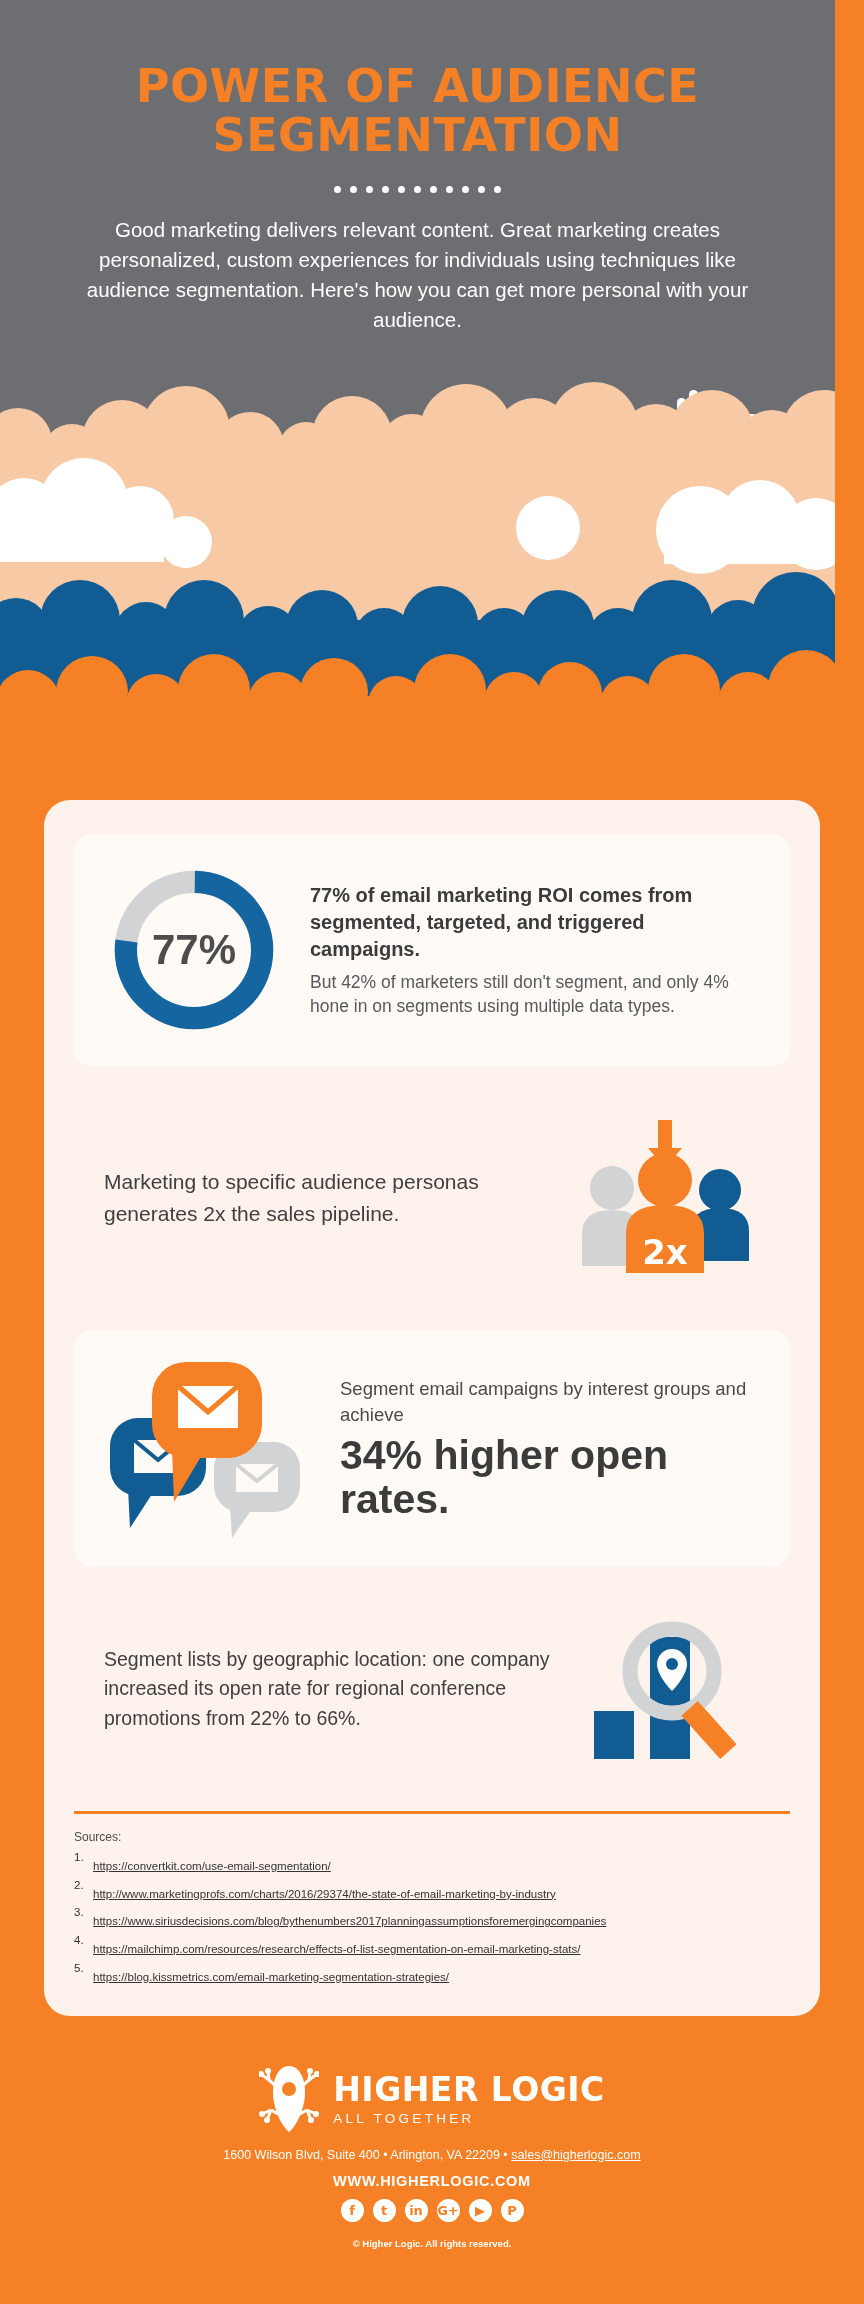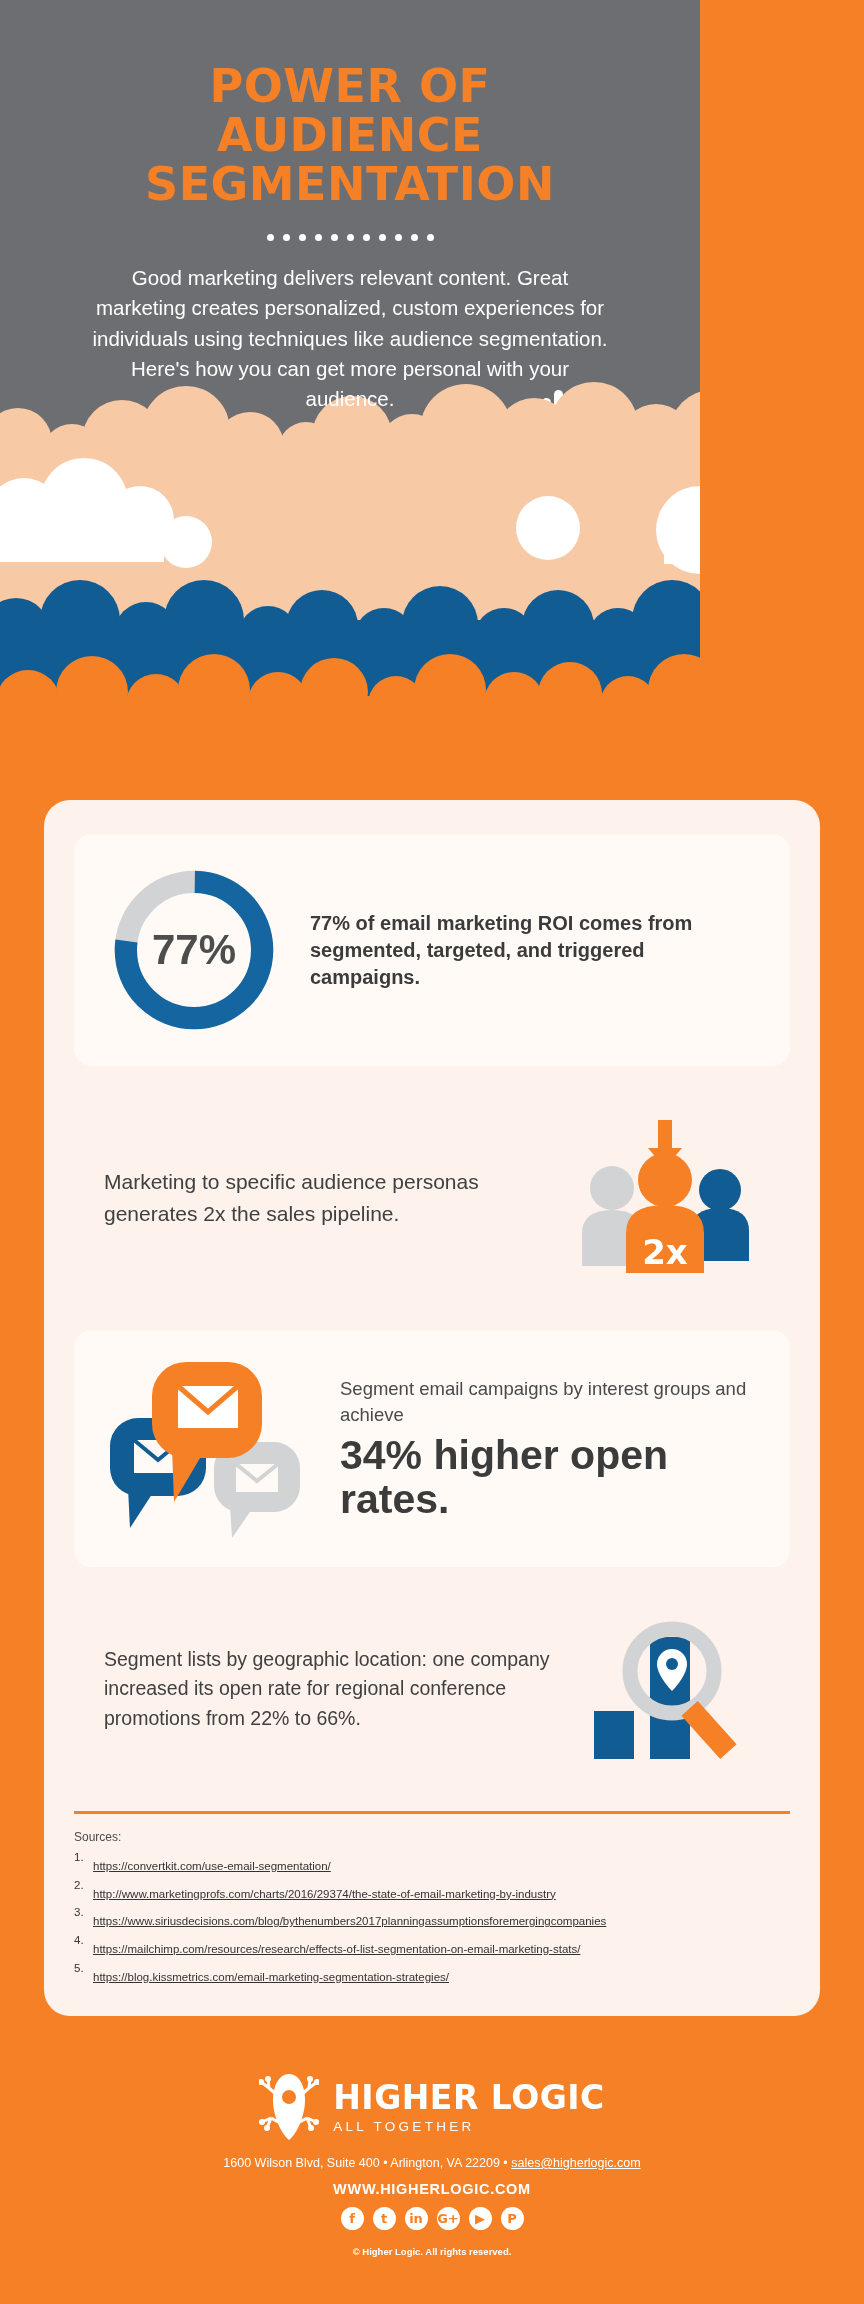--- a/index.html
+++ b/index.html
@@ -7,21 +7,21 @@
   body {
     font-family:"Liberation Sans", sans-serif;
     background:#f58025;
     width:864px; height:2304px;
     position:relative; overflow:hidden;
   }
 
   
   .hero {
     position:relative;
-    width:700px; height:740px;
+    width:835px; height:740px;
     background:#6d6e71;
     overflow:hidden;
   }
   .hero-inner { position:relative; z-index:5; padding-top:62px; text-align:center; }
   .title {
     color:#f58025;
     font-family:"DejaVu Sans", sans-serif;
     font-weight:bold;
     font-size:46px;
     line-height:1.06;
@@ -95,21 +95,21 @@
   
   .rule { height:3px; background:#f58025; margin:12px 0 16px; }
   .src-title { font-size:12px; color:#4a4a4a; margin-bottom:4px; }
   .src-list { list-style:none; font-size:11.5px; color:#333; }
   .src-list li { display:flex; gap:6px; line-height:1.62; }
   .src-list .n { width:13px; flex:0 0 13px; }
   .src-list a { color:#333; text-decoration:underline; word-break:break-all;margin-top:9px; }
 
   
   .footer {
-    position:absolute; left:0; bottom:4px; width:864px; height:246px;
+    position:absolute; left:0; bottom:12px; width:864px; height:246px;
     background:#f58025; text-align:center; color:#fff;
     padding-top:16px; z-index:6;
   }
   .logo-row { display:flex; align-items:center; justify-content:center; gap:14px; }
   .logo-word {
     font-family:"DejaVu Sans", sans-serif; font-weight:bold;
     font-size:33px; letter-spacing:0.5px; line-height:1;
   }
   .logo-tag { font-size:13.5px; letter-spacing:3.3px; margin-top:5px; font-weight:normal; }
   .addr { font-size:12.5px; margin-top:12px; }
@@ -256,20 +256,21 @@
   <div class="card">
     <div class="donut">
       <svg width="180" height="180" viewBox="0 0 42 42">
         <circle cx="21" cy="21" r="15.9" fill="none" stroke="#d2d3d5" stroke-width="5.2"></circle>
         <circle cx="21" cy="21" r="15.9" fill="none" stroke="#1565a0" stroke-width="5.2" stroke-dasharray="77 23" stroke-dashoffset="25"></circle>
       </svg>
       <div class="donut-label">77%</div>
     </div>
     <div>
       <div class="stat-head">77% of email marketing ROI comes from segmented, targeted, and triggered campaigns.</div>
+      <div class="stat-sub">But 42% of marketers still don't segment, and only 4% hone in on segments using multiple data types.</div>
     </div>
   </div>
 
   <div class="card plain">
     <div class="body-text" style="flex:1">Marketing to specific audience personas generates 2x the sales pipeline.</div>
     <svg width="190" height="160" viewBox="0 0 190 160">
       <g>
         <rect x="88" y="2" width="14" height="30" fill="#f58025"></rect>
         <polygon points="78,30 112,30 95,50" fill="#f58025"></polygon>
       </g>

